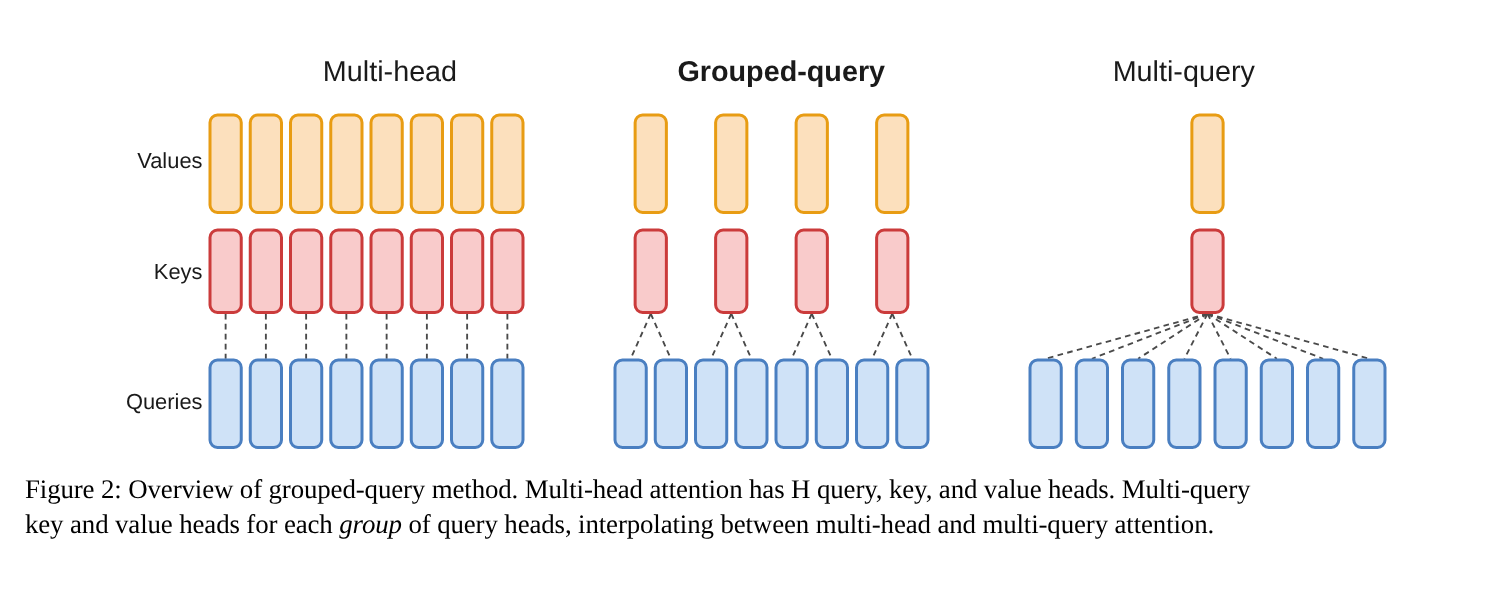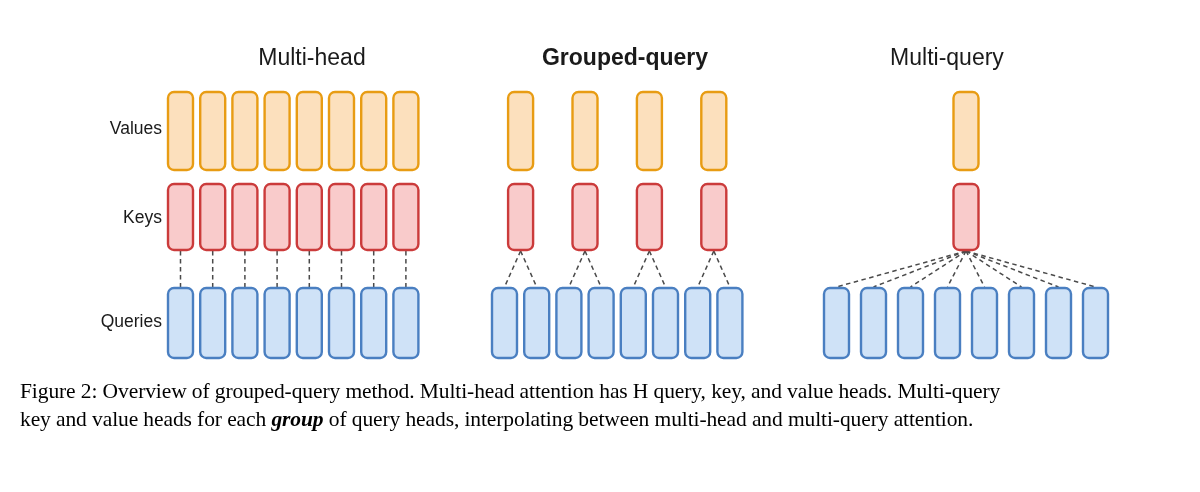--- a/index.html
+++ b/index.html
@@ -51,21 +51,20 @@
     font-family: "Liberation Serif", serif;
     font-size: 21.5px;
     line-height: 27.5px;
     color: #000000;
     text-align: left;
     letter-spacing: -0.1px;
     margin-left: 12px;
   }
   .caption em {
     font-style: italic;
-    font-weight: bold;
   }
   .cap-line {
     white-space: nowrap;
   }
 </style>
 </head>
 <body>
 
 <div id="figure-root">
 

